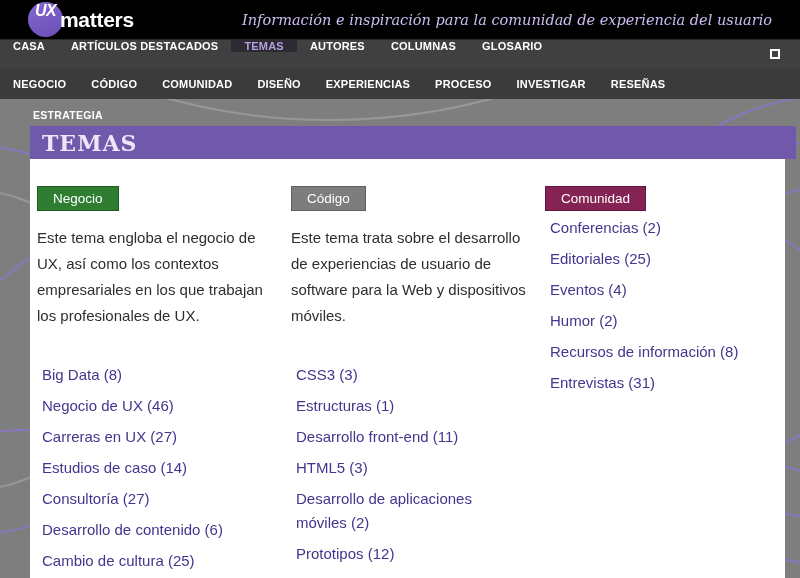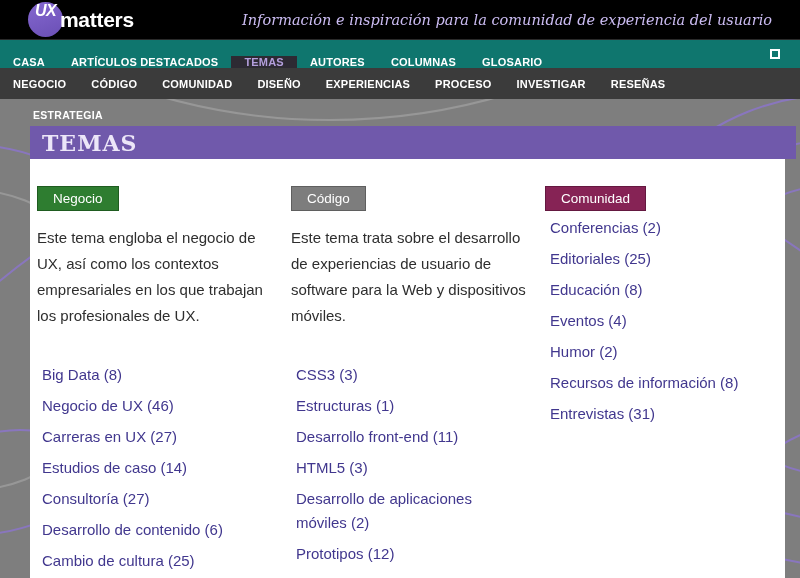--- a/index.html
+++ b/index.html
@@ -28,21 +28,21 @@
     display: flex; align-items: flex-start; justify-content: center;
     letter-spacing: -0.5px; flex: 0 0 auto;
   }
   .logo-matters { color: #fff; font-weight: bold; font-size: 21px; margin-left: -3px; letter-spacing: -0.3px; }
   .tagline {
     color: #cbbcf2; font-family: "DejaVu Serif", serif;
     font-style: italic; font-size: 14.5px; white-space: nowrap;
   }
 
   
-  .nav1 { height: 28px; background: #0f766e; display: flex; align-items: flex-end; position: relative; }
+  .nav1 { height: 28px; background: #404040; display: flex; align-items: flex-start; position: relative; }
   .nav1-items { display: flex; align-items: stretch; padding-left: 0; }
   .nav1-item {
     color: #fff; font-size: 11px; font-weight: bold; letter-spacing: 0.2px;
     display: flex; align-items: center; padding: 0 13px;
     text-decoration: none; cursor: pointer; white-space: nowrap;
   }
   .nav1-item.active { background: #2d2a33; color: #b49fdd; }
   .search-box { position: absolute; right: 20px; top: 9px; width: 10px; height: 10px; border: 2px solid #fff; cursor: pointer; }
 
   
@@ -149,21 +149,20 @@
             <li><a class="topic-link">Estructuras (1)</a></li>
             <li><a class="topic-link">Desarrollo front-end (11)</a></li>
             <li><a class="topic-link">HTML5 (3)</a></li>
             <li><a class="topic-link">Desarrollo de aplicaciones móviles (2)</a></li>
             <li><a class="topic-link">Prototipos (12)</a></li>
             <li><a class="topic-link">Diseño web adaptable (5)</a></li>
           </ul></section>
         <section class="topic-col"><a class="topic-btn" style="background-color: rgb(134, 35, 85); border-color: rgb(100, 24, 64);">Comunidad</a><ul class="topic-links">
             <li><a class="topic-link">Conferencias (2)</a></li>
             <li><a class="topic-link">Editoriales (25)</a></li>
-            <li><a class="topic-link">Educación (8)</a></li>
             <li><a class="topic-link">Eventos (4)</a></li>
             <li><a class="topic-link">Humor (2)</a></li>
             <li><a class="topic-link">Recursos de información (8)</a></li>
             <li><a class="topic-link">Entrevistas (31)</a></li>
           </ul></section>
       </main>
   </div>
 </div>
 
 </body></html>

